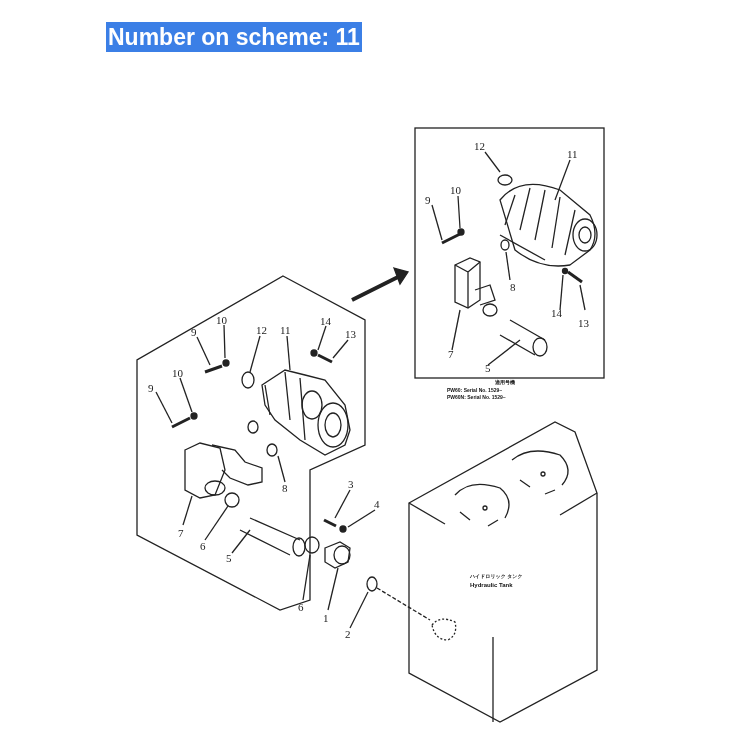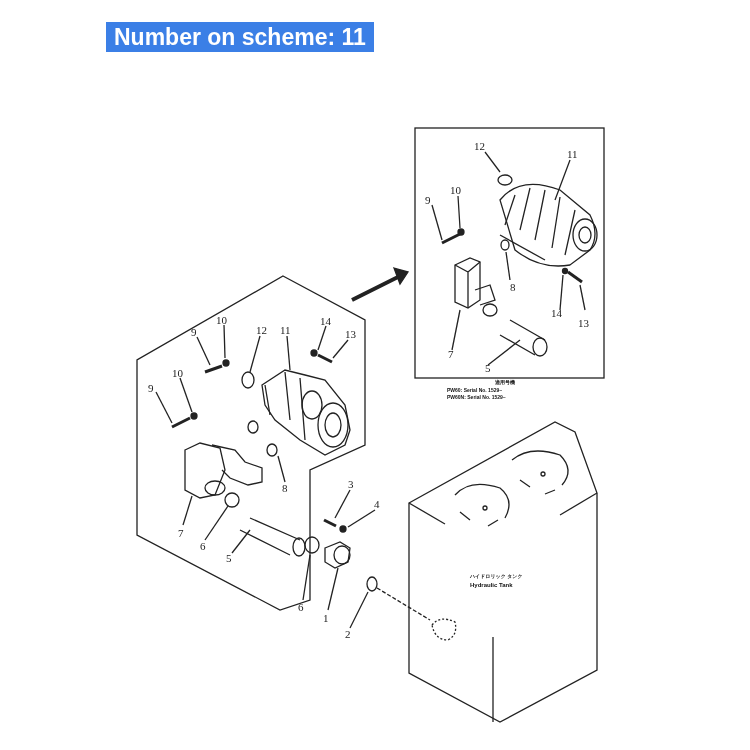--- a/index.html
+++ b/index.html
@@ -1,18 +1,18 @@
 <!DOCTYPE html>
 <html><head>
 <meta charset="utf-8">
 <style>
   html, body { margin:0; padding:0; background:#ffffff; }
   body { width:750px; height:750px; position:relative; overflow:hidden; font-family:"Liberation Sans", sans-serif; }
   .title-badge {
-    position:absolute; left:106px; top:22px; height:30px; padding:0 8px;
+    position:absolute; left:106px; top:22px; height:30px; padding:0 2px;
     background:#3b7fe6; color:#ffffff; font-weight:bold; font-size:23px; line-height:30px;
     font-family:"Liberation Sans", sans-serif; letter-spacing:0px; white-space:nowrap;
   }
   svg.diagram { position:absolute; left:0; top:0; }
   .lbl { font-family:"Liberation Serif", serif; font-size:11px; fill:#222; }
   .small { font-family:"Liberation Sans", sans-serif; font-size:5px; fill:#111; font-weight:bold; }
 </style>
 </head>
 <body>
 

